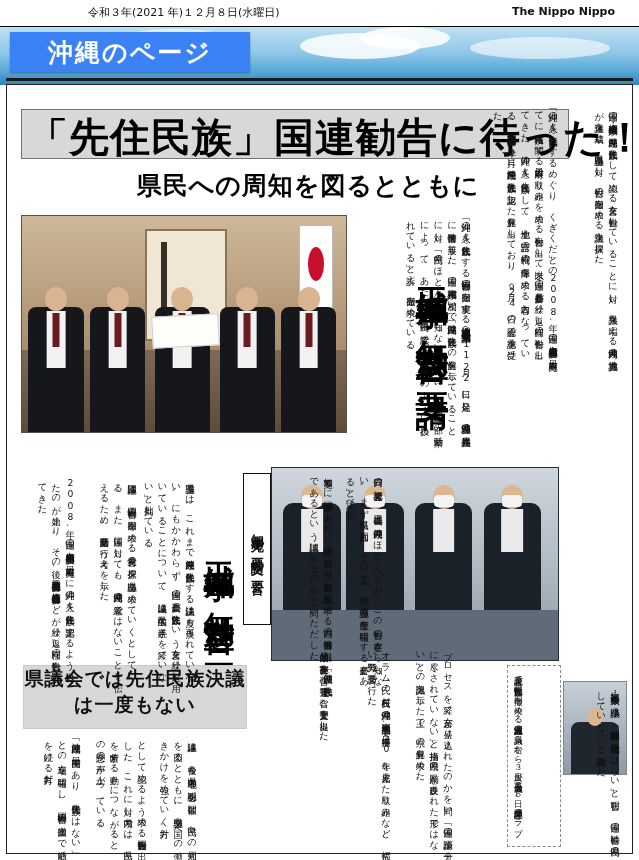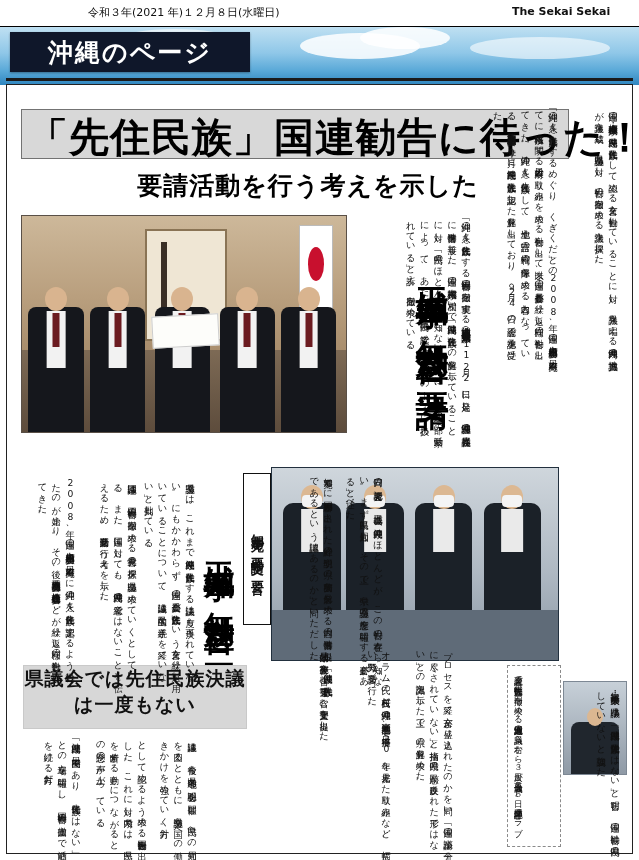--- a/index.html
+++ b/index.html
@@ -39,21 +39,21 @@
   }
   .banner-sky{
     position:absolute;left:0;top:0;width:639px;height:58px;
     background:linear-gradient(180deg,#bfe0f2 0%,#8fc7e8 45%,#5aa9d8 75%,#2f86bf 100%);
   }
   .banner-cloud{
     position:absolute;border-radius:50%;background:rgba(255,255,255,.85);
   }
   .banner-tag{
     position:absolute;left:10px;top:32px;width:240px;height:40px;
-    background:#0f172a;
+    background:#3b82f6;
     color:#fff;
     font-size:25px;font-weight:bold;
     letter-spacing:2px;
     display:flex;align-items:center;justify-content:center;
     box-shadow:0 1px 2px rgba(0,0,0,.35);
     z-index:5;
   }
   .banner-rule{
     position:absolute;left:6px;top:78px;width:627px;height:3px;background:#1a1a1a;
   }
@@ -212,39 +212,39 @@
   .p3-b{position:absolute;left:12%;bottom:0;width:76%;height:56%;background:#20262d;border-radius:8px 8px 0 0;}
   .p3-h{position:absolute;left:50%;transform:translateX(-50%);bottom:52%;width:16px;height:18px;border-radius:50%;background:#dbb791;}
 </style>
 </head>
 <body>
 
 <div class="page">
 
   <div class="masthead">
     <div class="date">令和３年(2021 年)１２月８日(水曜日)</div>
-    <div class="paper-en">The Sekai Sekai</div>
+    <div class="paper-en">The Nippo Nippo</div>
   </div>
 
   <div class="banner-wrap">
     <div class="banner-sky"></div>
     <div class="banner-cloud" style="left:300px;top:6px;width:120px;height:26px;"></div>
     <div class="banner-cloud" style="left:360px;top:0px;width:90px;height:22px;"></div>
     <div class="banner-cloud" style="left:470px;top:10px;width:140px;height:22px;opacity:.7;"></div>
     <div class="banner-cloud" style="left:120px;top:2px;width:110px;height:20px;opacity:.75;"></div>
   </div>
   <div class="banner-tag">沖縄のページ</div>
   <div class="banner-rule"></div>
 
   <div class="frame">
 
     <div class="headline">
       <span>「先住民族」国連勧告に待った！</span>
     </div>
-    <div class="subhead">要請活動を行う考えを示した</div>
+    <div class="subhead">県民への周知を図るとともに</div>
 
     <div class="photo1">
       <div class="p1-wall"></div>
       <div class="p1-floor"></div>
       <div class="p1-scroll"></div>
       <div class="p1-flag"></div>
 
       <div class="p1-person" style="left:2%;">
         <div class="p1-head"></div>
         <div class="p1-shirt"></div>

